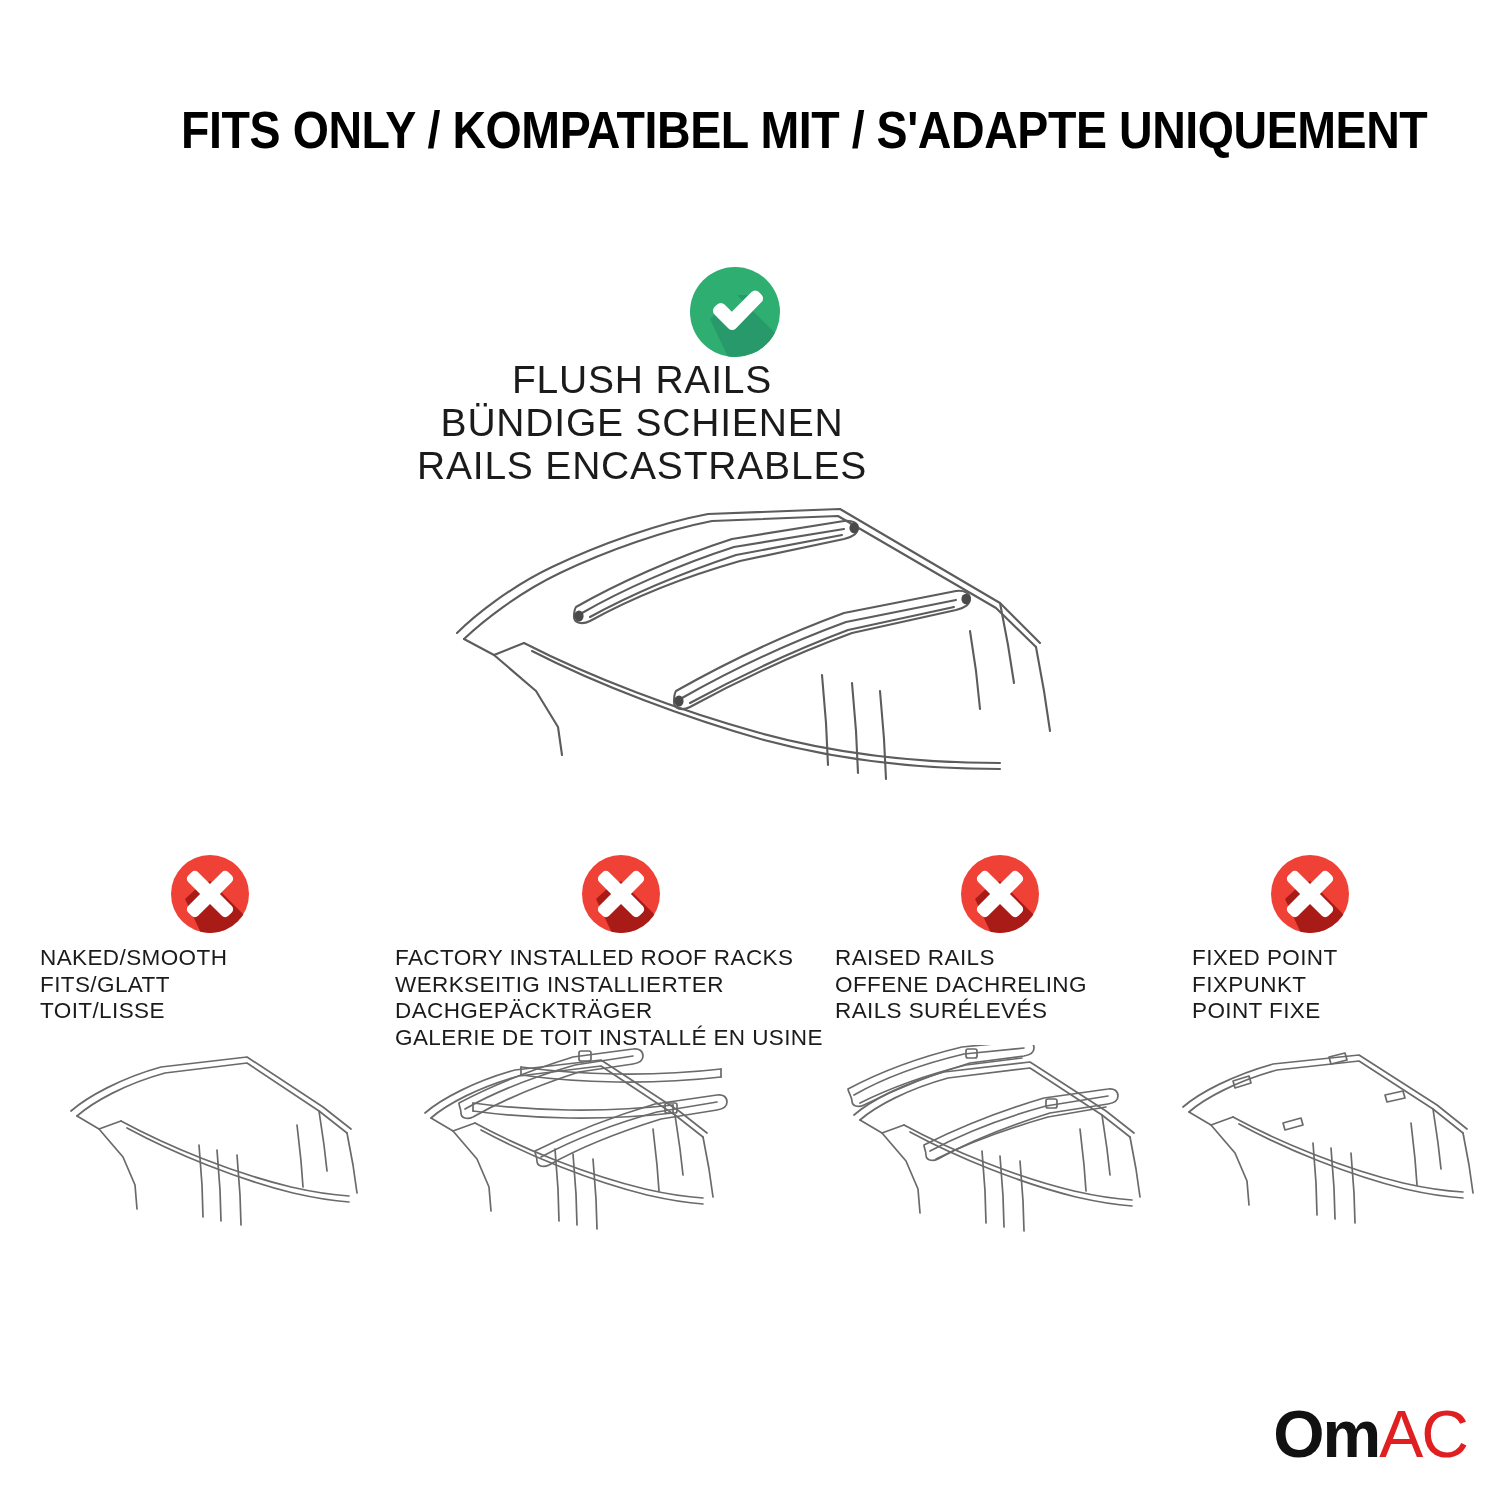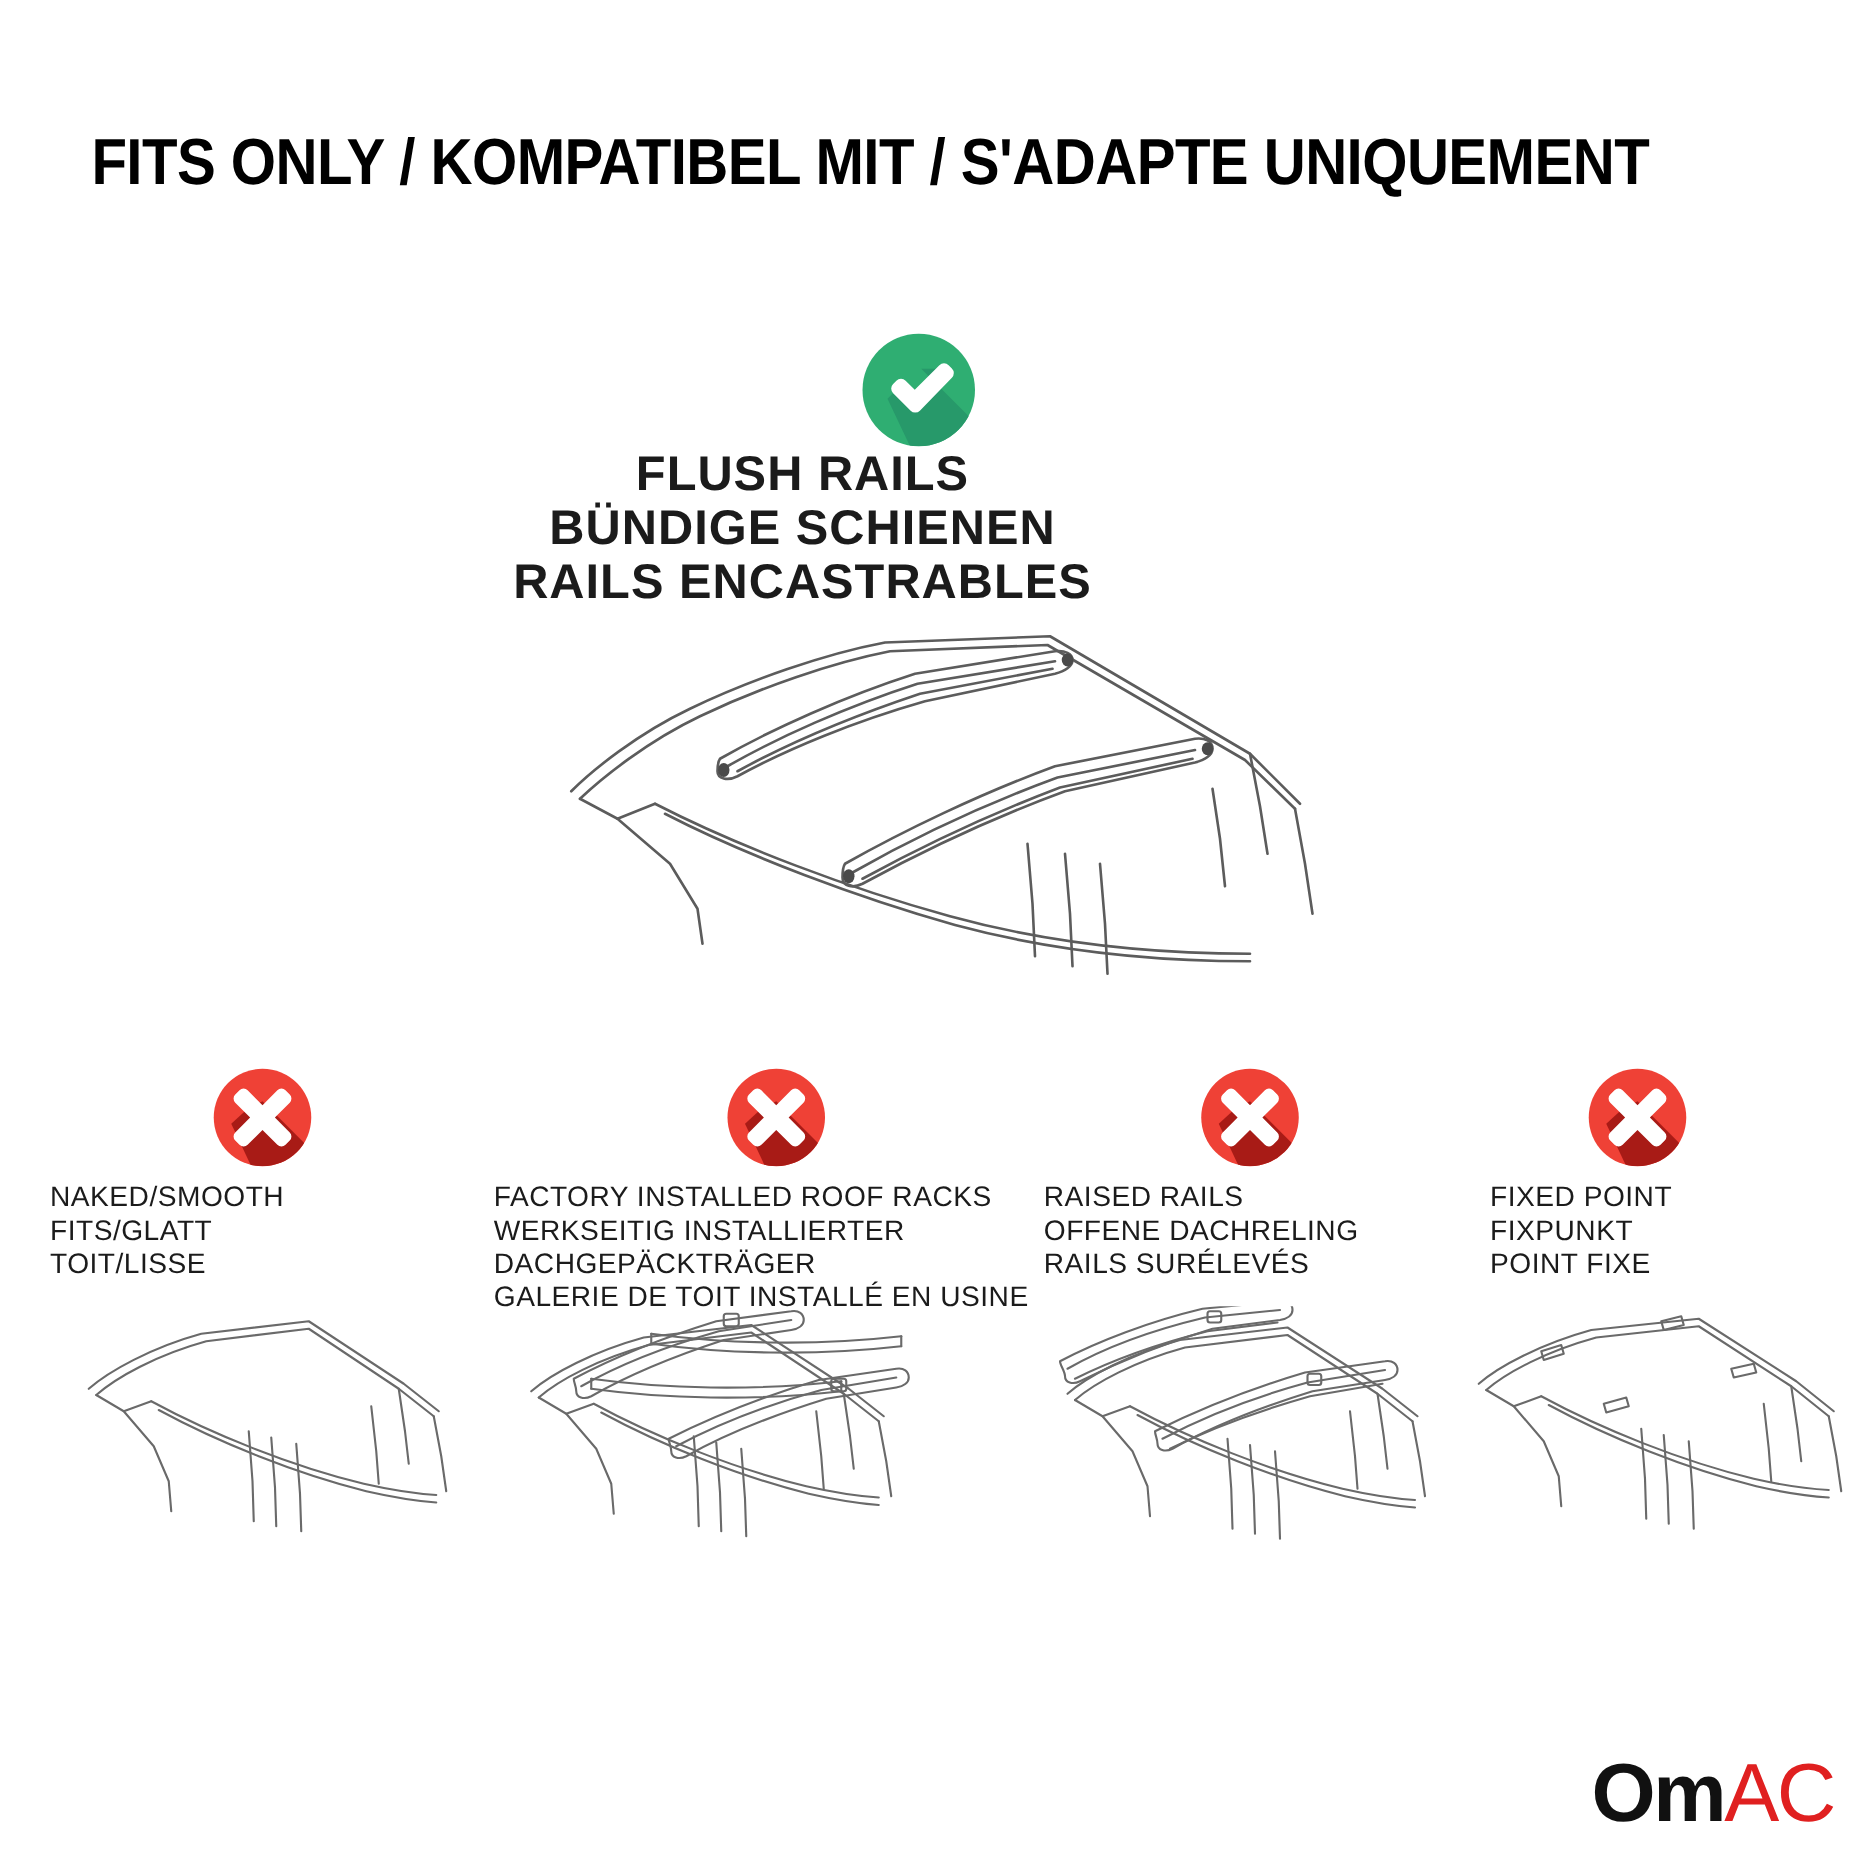--- a/index.html
+++ b/index.html
@@ -14,21 +14,21 @@
     overflow: hidden;
     font-family: "Liberation Sans", sans-serif;
     color: #1a1a1a;
   }
 
   
   #title-bar {
     position: absolute;
     left: 0;
     top: 104px;
-    width: 1218px;
+    width: 1500px;
     text-align: right;
   }
   #page-title {
     display: inline-block;
     font-family: "Liberation Sans", sans-serif;
     font-weight: 700;
     font-size: 52px;
     letter-spacing: -0.5px;
     line-height: 1;
     color: #000000;
@@ -71,21 +71,21 @@
   #x-badge-fixedpoint { left: 1271px; }
 
   
   #flush-heading {
     position: absolute;
     left: 0;
     top: 358px;
     width: 1284px;
     text-align: center;
     font-size: 39px;
-    font-weight: 700;
+    font-weight: 400;
     line-height: 43px;
     letter-spacing: 0.8px;
     color: #1b1b1b;
   }
   #flush-heading .line { display: block; }
 
   #main-roof-figure {
     position: absolute;
     left: 440px;
     top: 495px;

